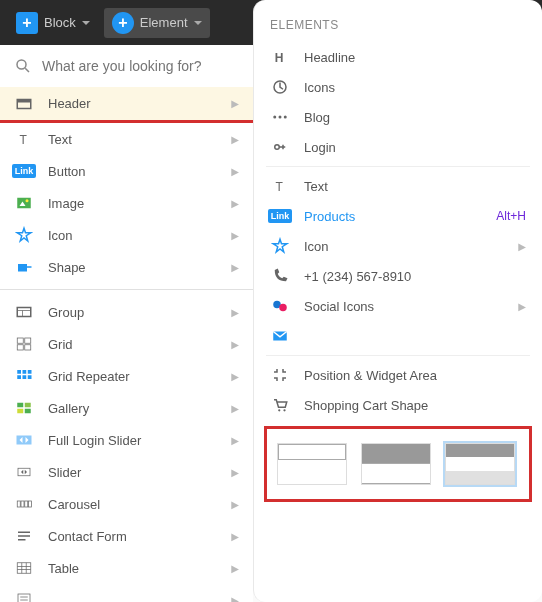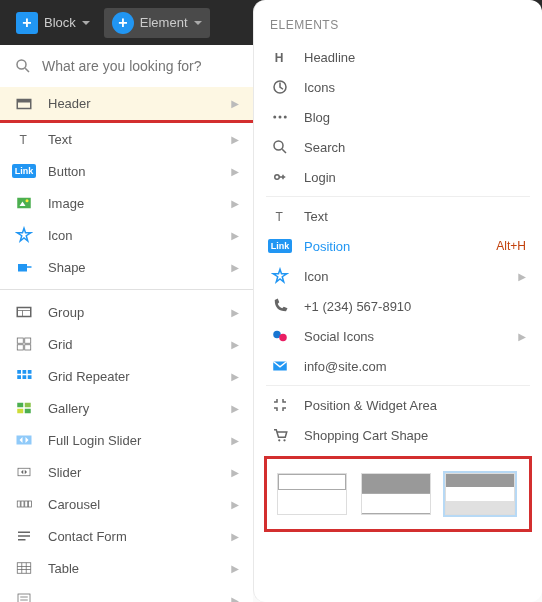--- a/index.html
+++ b/index.html
@@ -105,21 +105,21 @@
 .r-row {
   display: flex; align-items: center;
   height: 30px;
   padding: 0 16px;
   gap: 14px;
   cursor: pointer;
 }
 .r-row .icon-slot { width: 20px; display: flex; justify-content: center; color: #666; }
 .r-row .lbl { flex: 1; }
 .r-row .chev { color: #bbb; font-size: 10px; }
-.r-row .kbd { color: #c2410c; font-size: 12px; }
+.r-row .kbd { color: #6d28d9; font-size: 12px; }
 .sep { height: 1px; background: #eee; margin: 4px 12px; }
 
 .rows-box {
   margin: 6px 10px;
   border: 3px solid #d32f2f;
   padding: 14px 10px;
   display: flex;
   gap: 14px;
   align-items: flex-start;
 }
@@ -388,29 +388,20 @@
             <circle cx="5" cy="12" r="2" fill="#666"></circle>
             <circle cx="12" cy="12" r="2" fill="#666"></circle>
             <circle cx="19" cy="12" r="2" fill="#666"></circle>
           </svg>
         </span>
         <span class="lbl">Blog</span>
       </div>
       <div class="r-row">
         <span class="icon-slot">
           <svg class="ic" viewBox="0 0 24 24">
-            <circle cx="10" cy="10" r="6" fill="none" stroke="#666" stroke-width="2"></circle>
-            <line x1="15" y1="15" x2="20" y2="20" stroke="#666" stroke-width="2"></line>
-          </svg>
-        </span>
-        <span class="lbl">Search</span>
-      </div>
-      <div class="r-row">
-        <span class="icon-slot">
-          <svg class="ic" viewBox="0 0 24 24">
             <circle cx="8" cy="12" r="3" fill="none" stroke="#666" stroke-width="2"></circle>
             <path d="M11 12 h8 m-3 -3 v6" stroke="#666" stroke-width="2"></path>
           </svg>
         </span>
         <span class="lbl">Login</span>
       </div>
     </div>
   <div class="sep"></div>
   <div id="el-b">
       <div class="r-row">
@@ -418,21 +409,21 @@
           <svg class="ic" viewBox="0 0 24 24">
             <text x="6" y="18" font-size="16" fill="#666">T</text>
           </svg>
         </span>
         <span class="lbl">Text</span>
       </div>
       <div class="r-row">
         <span class="icon-slot">
           <span class="link-badge">Link</span>
         </span>
-        <span class="lbl txt-blue">Position</span>
+        <span class="lbl txt-blue">Products</span>
         <span class="kbd">Alt+H</span>
       </div>
       <div class="r-row">
         <span class="icon-slot">
           <svg class="ic" viewBox="0 0 24 24">
             <polygon points="12,3 14,9 21,9 15,13 17,20 12,16 7,20 9,13 3,9 10,9" fill="none" stroke="#2196f3" stroke-width="2"></polygon>
           </svg>
         </span>
         <span class="lbl">Icon</span>
         <span class="chev">▶</span>
@@ -455,21 +446,20 @@
         <span class="lbl">Social Icons</span>
         <span class="chev">▶</span>
       </div>
       <div class="r-row">
         <span class="icon-slot">
           <svg class="ic" viewBox="0 0 24 24">
             <rect x="3" y="6" width="18" height="12" fill="#2196f3"></rect>
             <polyline points="3,6 12,13 21,6" fill="none" stroke="#fff" stroke-width="2"></polyline>
           </svg>
         </span>
-        <span class="lbl">info@site.com</span>
       </div>
     </div>
   <div class="sep"></div>
   <div id="el-c">
       <div class="r-row">
         <span class="icon-slot">
           <svg class="ic" viewBox="0 0 24 24">
             <path d="M8 4 v4 h-4 M16 4 v4 h4 M8 20 v-4 h-4 M16 20 v-4 h4" stroke="#666" stroke-width="2" fill="none"></path>
           </svg>
         </span>

